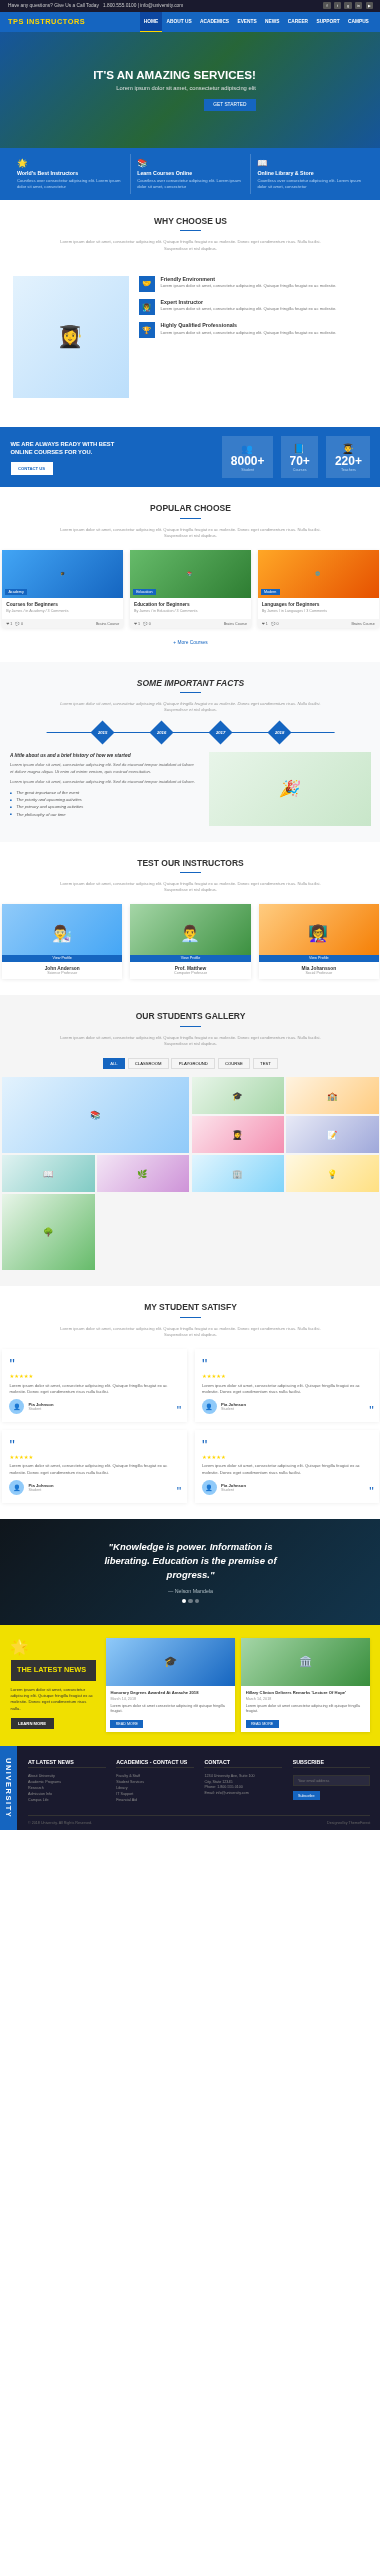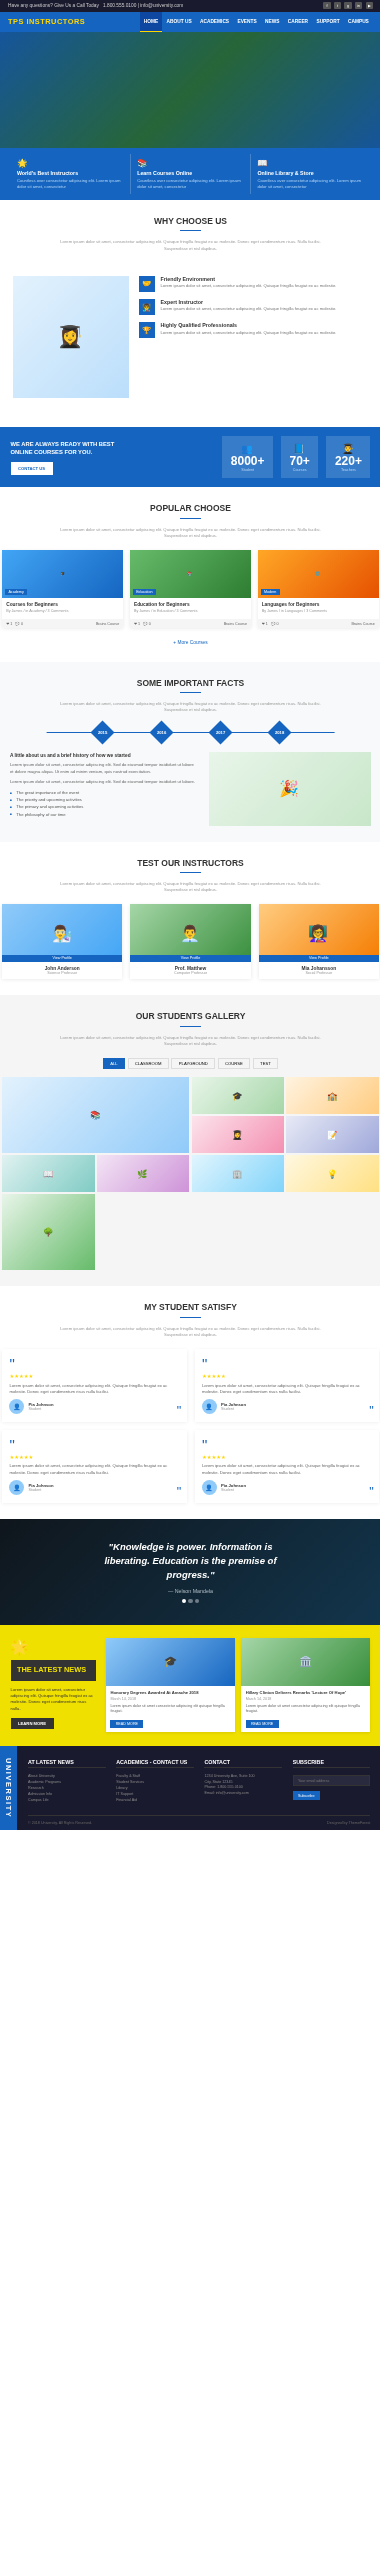--- a/index.html
+++ b/index.html
@@ -66,21 +66,21 @@
     .courses-grid { display: flex; gap: 6.3px; flex-wrap: wrap; }
     .course-card { flex: 0 0 calc(33.333% - 4.2px); background: #fff; box-shadow: 0 1.1px 4.2px rgba(0,0,0,0.1); overflow: hidden; }
     .course-img { width: 100%; height: 48px; background: linear-gradient(135deg, #42a5f5, #1565c0); display: flex; align-items: center; justify-content: center; color: #fff; font-size: 4.2px; position: relative; }
     .course-badge { position: absolute; bottom: 3.2px; left: 3.2px; background: #1565c0; color: #fff; font-size: 3.7px; padding: 1.1px 3.2px; }
     .course-body { padding: 4.2px; }
     .course-title { font-size: 4.8px; font-weight: bold; color: #333; margin-bottom: 1.6px; }
     .course-meta { font-size: 3.7px; color: #999; margin-bottom: 2.1px; }
     .course-footer { display: flex; justify-content: space-between; align-items: center; padding: 2.6px 4.2px; background: #f5f5f5; font-size: 3.7px; color: #666; }
 
     
-    .facts-section { background: #f8f9fa; padding: 16px 10px; }
+    .facts-section { background: #f8f9fa; padding: 16px 10px; font-style: italic; }
     .facts-timeline { display: flex; justify-content: center; gap: 0; margin: 10.6px 0; position: relative; }
     .facts-timeline::before { content: ''; position: absolute; top: 8px; left: 50%; transform: translateX(-50%); width: 80%; height: 1.1px; background: #1565c0; z-index: 0; }
     .timeline-year { background: #1565c0; color: #fff; width: 17px; height: 17px; display: flex; align-items: center; justify-content: center; font-size: 4.2px; font-weight: bold; transform: rotate(45deg); position: relative; z-index: 1; margin: 0 21px; }
     .timeline-year span { transform: rotate(-45deg); display: block; }
     .facts-content { display: flex; gap: 10.6px; margin-top: 8px; }
     .facts-left { flex: 1; }
     .facts-right { flex: 0 0 45%; }
     .facts-right-img { width: 100%; height: 74px; background: linear-gradient(135deg, #e8f5e9, #c8e6c9); display: flex; align-items: center; justify-content: center; font-size: 16px; }
     .fact-text { font-size: 4.2px; color: #666; line-height: 1.6; margin-bottom: 3.2px; }
     .fact-bullet { font-size: 4.2px; color: #555; padding: 1.1px 0 1.1px 6.3px; position: relative; }
@@ -186,20 +186,25 @@
     <a class="nav-link">Events</a>
     <a class="nav-link">News</a>
     <a class="nav-link">Career</a>
     <a class="nav-link">Support</a>
     <a class="nav-link">Campus</a>
   </div>
 </nav>
 
 <div class="hero">
   <div class="hero-bg"></div>
+  <div class="hero-content">
+    <div class="hero-title">IT'S AN AMAZING SERVICES!</div>
+    <div class="hero-subtitle">Lorem ipsum dolor sit amet, consectetur adipiscing elit</div>
+    <button class="hero-btn">GET STARTED</button>
+  </div>
 </div>
 
 <div class="features-bar">
   <div class="feature-item">
     <div class="feature-icon">🌟</div>
     <div class="feature-title">World's Best Instructors</div>
     <div class="feature-desc">Countless over consectetur adipiscing elit. Lorem ipsum dolor sit amet, consectetur</div>
   </div>
   <div class="feature-item">
     <div class="feature-icon">📚</div>

